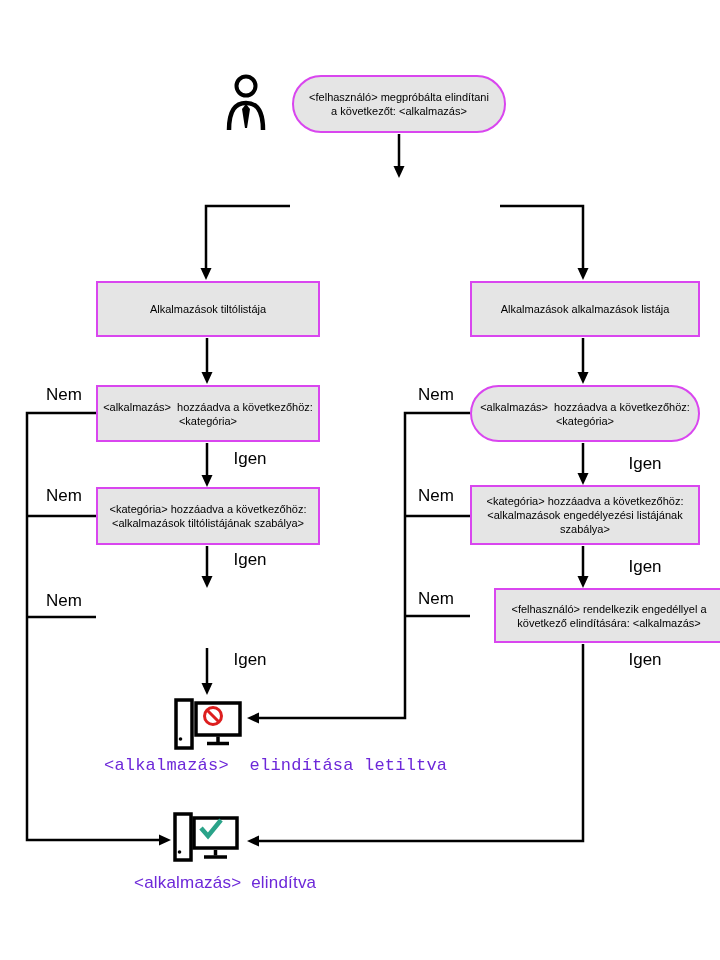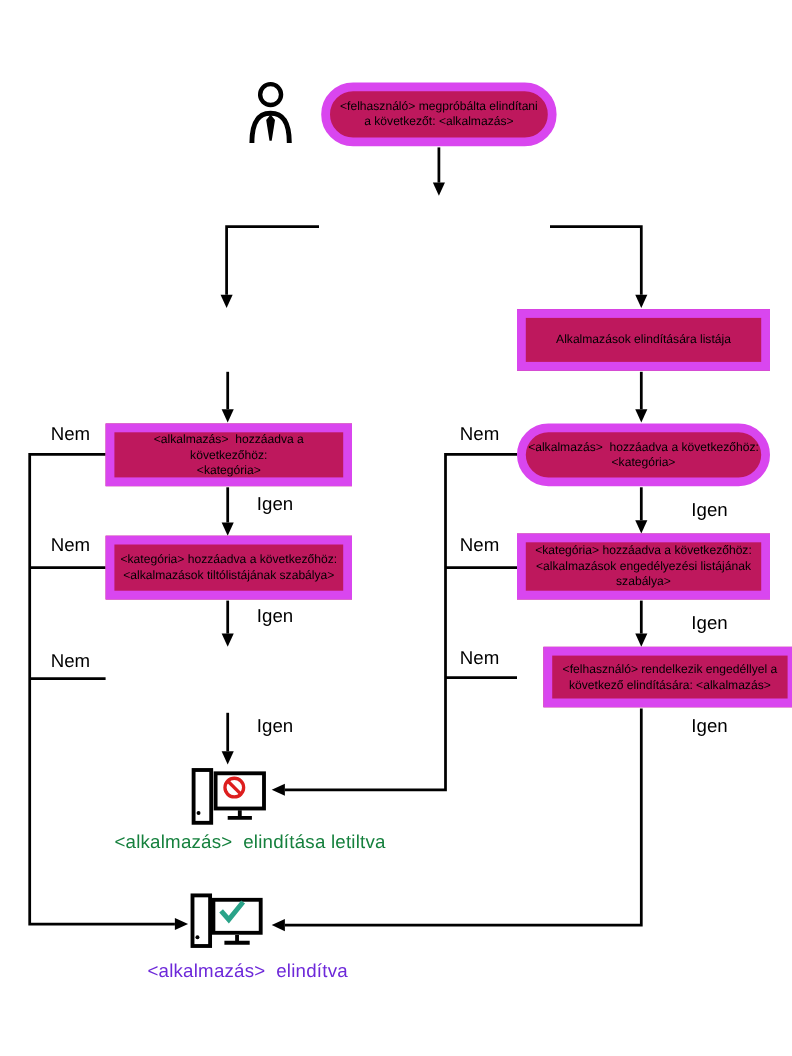--- a/index.html
+++ b/index.html
@@ -2,21 +2,21 @@
 <html><head>
 <meta charset="utf-8">
 <style>
   html,body{margin:0;padding:0;background:#fff;}
   .canvas{
     position:relative;width:720px;height:960px;background:#ffffff;
     font-family:"Liberation Sans","DejaVu Sans",sans-serif;color:#000;overflow:hidden;
   }
   .wires{position:absolute;left:0;top:0;z-index:1;}
   .node{
-    position:absolute;box-sizing:border-box;border:8px solid #d946ef;background:#be185d;
+    position:absolute;box-sizing:border-box;border:2px solid #d946ef;background:#e5e5e5;
     display:flex;align-items:center;justify-content:center;text-align:center;
     font-size:11px;line-height:14px;z-index:2;
   }
   .node .txt{white-space:pre-wrap;}
   .stadium{border-radius:29px;}
   .ellipse{border-radius:50%;}
   .lbl{
     position:absolute;width:48px;text-align:center;font-size:17px;line-height:18px;z-index:2;
   }
   .caption{position:absolute;font-size:17px;line-height:20px;letter-spacing:.2px;white-space:pre;z-index:2;}
@@ -69,23 +69,26 @@
     <path d="M9,58 C9,37 16,31 26,31 C36,31 43,37 43,58" fill="none" stroke="#000" stroke-width="4.5"></path>
     <polygon points="26,32 30,37 27,56 25,56 22,37" fill="#000"></polygon>
   </svg>
 
   <div class="node stadium" style="left:292px;top:75px;width:214px;height:58px">
     <span class="txt">&lt;felhasználó&gt; megpróbálta elindítani
 a következőt: &lt;alkalmazás&gt;</span>
   </div>
 
 
+  <div class="node" style="left:96px;top:281px;width:224px;height:56px">
+    <span class="txt">Alkalmazások tiltólistája</span>
+  </div>
 
   <div class="node" style="left:470px;top:281px;width:230px;height:56px">
-    <span class="txt">Alkalmazások elindítására listája</span>
+    <span class="txt">Alkalmazások alkalmazások listája</span>
   </div>
 
   <div class="node" style="left:96px;top:385px;width:224px;height:57px">
     <span class="txt">&lt;alkalmazás&gt;  hozzáadva a következőhöz:
 &lt;kategória&gt;</span>
   </div>
 
   <div class="node stadium" style="left:470px;top:385px;width:230px;height:57px">
     <span class="txt">&lt;alkalmazás&gt;  hozzáadva a következőhöz:
 &lt;kategória&gt;</span>
@@ -126,21 +129,21 @@
     <circle cx="10.5" cy="44" r="1.8" fill="#000"></circle>
     <rect x="26" y="8" width="44" height="32" fill="#fff" stroke="#000" stroke-width="3.5"></rect>
     <path d="M48,41.5 V47" stroke="#000" stroke-width="3.5" fill="none"></path>
     <path d="M37,48.5 H59" stroke="#000" stroke-width="3.5" fill="none"></path>
     <g fill="none" stroke-width="3" stroke="#dd1e1e">
       <circle cx="43" cy="21" r="8.5"></circle>
       <path d="M37,15 L49,27"></path>
     </g>
   </svg>
 
-  <div class="caption" style="left: 104px; top: 756px; color: #15803d;">&lt;alkalmazás&gt;  elindítása letiltva</div>
+  <div class="caption" style="left: 104px; top: 756px; color: #6d28d9; font-family: Liberation Mono, monospace;">&lt;alkalmazás&gt;  elindítása letiltva</div>
 
   <svg class="icon" style="left:170px;top:810px" width="78" height="52" viewBox="0 0 78 52">
     <rect x="5" y="4" width="16" height="46" fill="#fff" stroke="#000" stroke-width="3.5"></rect>
     <circle cx="9.5" cy="42" r="1.8" fill="#000"></circle>
     <rect x="24" y="8" width="43" height="30" fill="#fff" stroke="#000" stroke-width="3.5"></rect>
     <path d="M45.5,40 V45.5" stroke="#000" stroke-width="3.5" fill="none"></path>
     <path d="M34,47 H57" stroke="#000" stroke-width="3.5" fill="none"></path>
     <path d="M31,18 L38,26 L51,10" fill="none" stroke-width="4.5" stroke="#2aa389"></path>
   </svg>
 

